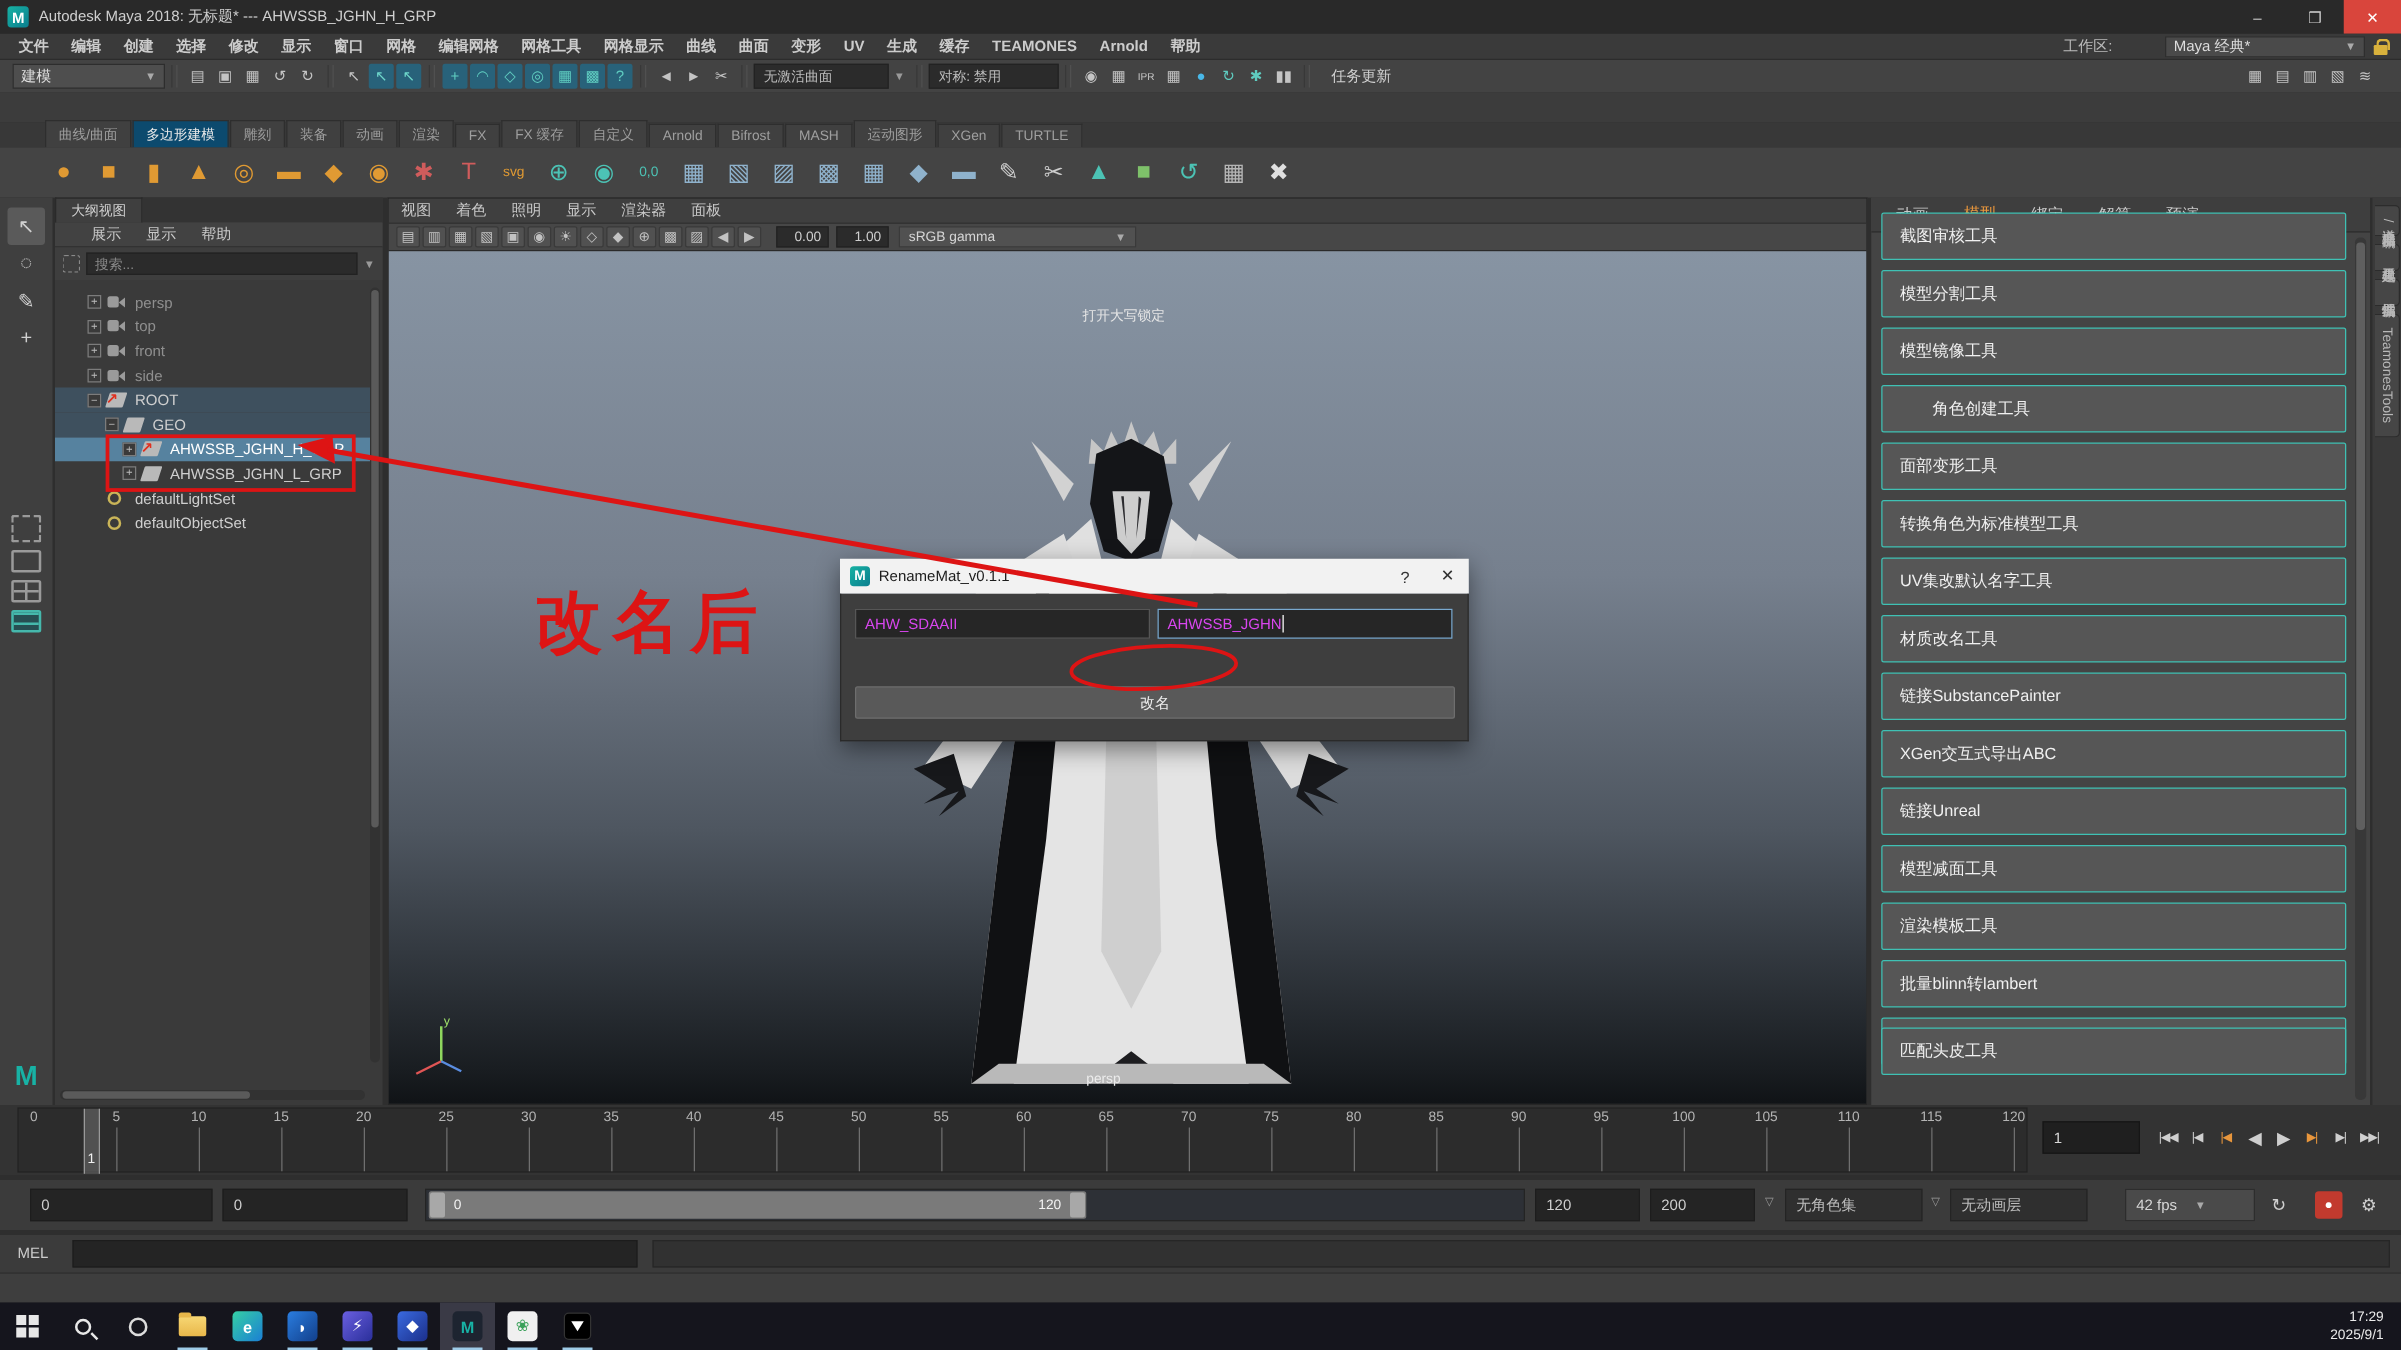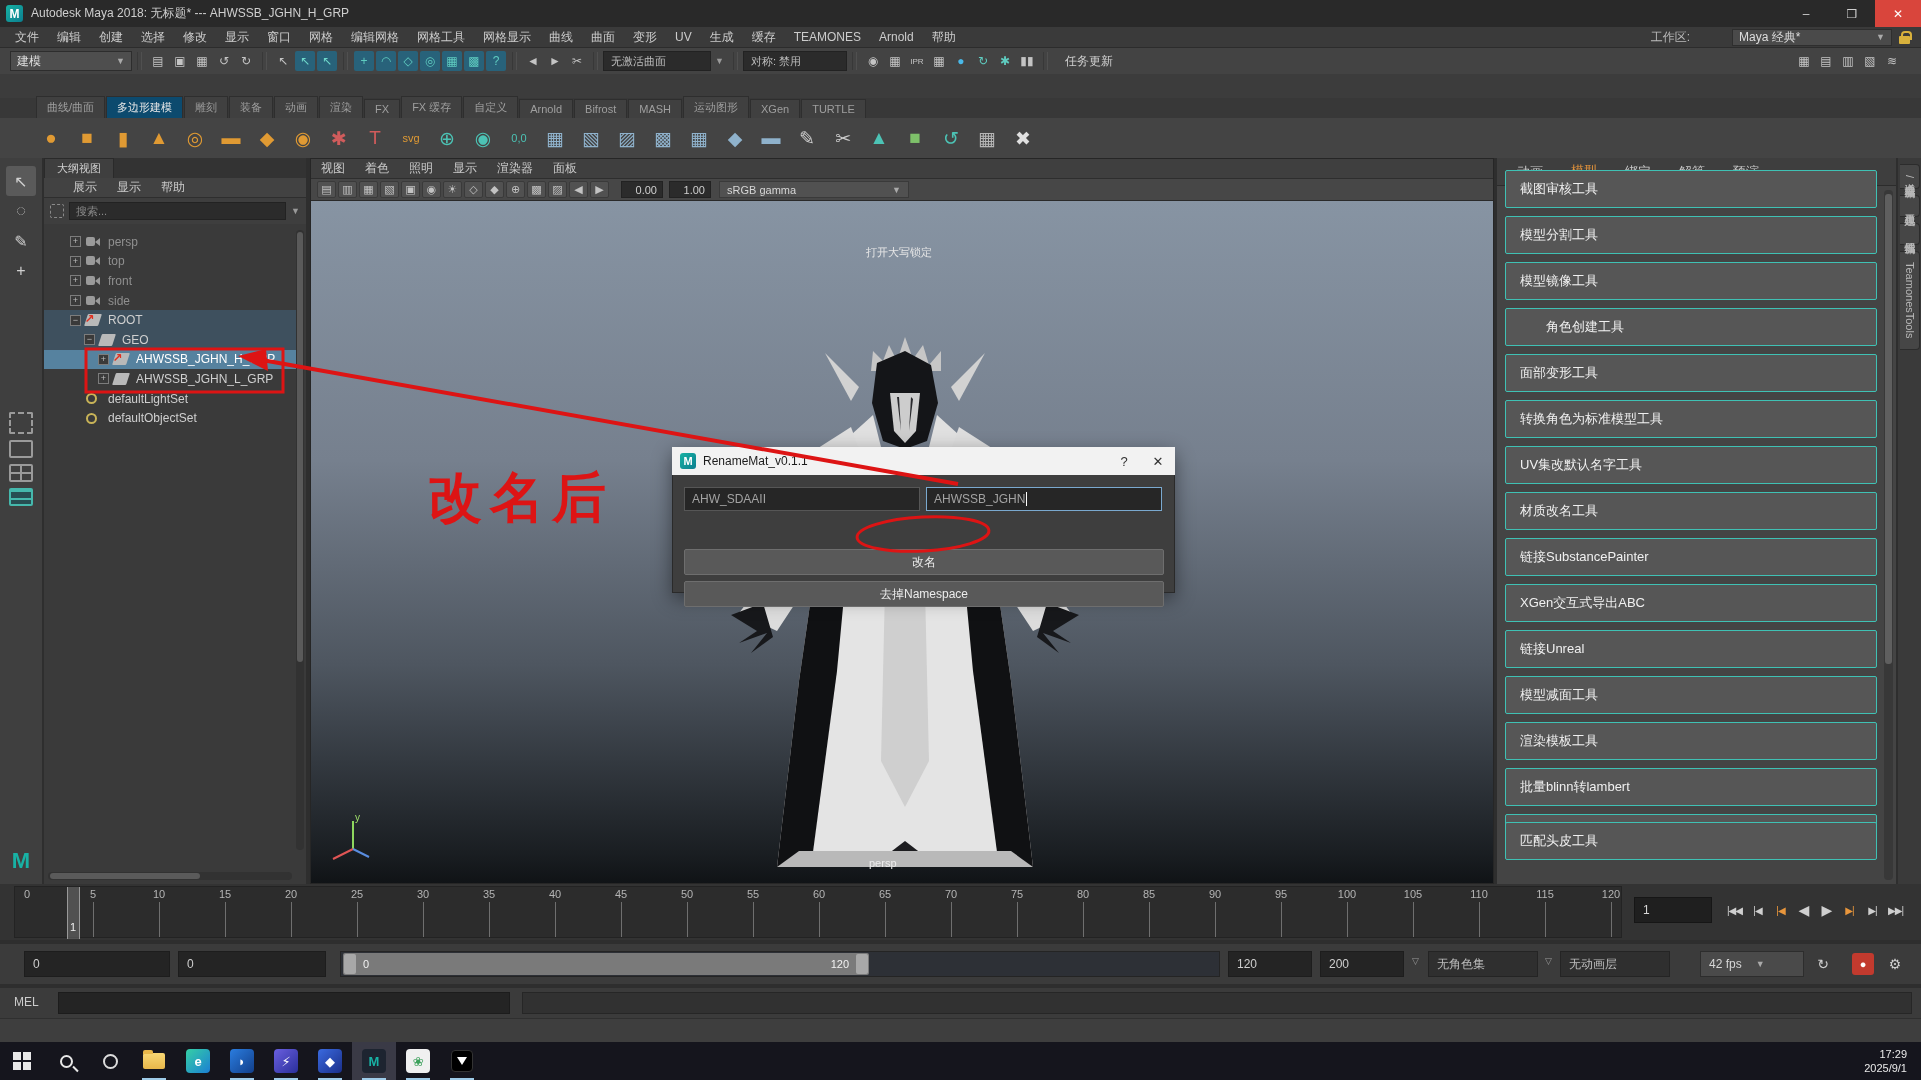--- a/index.html
+++ b/index.html
@@ -11,21 +11,21 @@
   .maya-logo { width:17px; height:17px; margin:0 8px 0 6px; border-radius:3px;
     background:linear-gradient(135deg,#17b2a3,#0b7e8f); color:#fff; font-weight:bold;
     display:flex; align-items:center; justify-content:center; font-size:12px; }
   #win-controls { margin-left:auto; display:flex; height:27px; }
   .win-btn { width:46px; height:27px; display:flex; align-items:center; justify-content:center;
     color:#cfcfcf; font-size:12px; }
   .win-btn.close { background:#d9453c; color:#fff; }
   
   #menubar { position:absolute; left:0; top:27px; width:1921px; height:21px; background:#3a3a3a;
     display:flex; align-items:center; font-size:12px; color:#cccccc; border-bottom:1px solid #2c2c2c; }
-  .menu-item { padding:0 9px; line-height:21px; }
+  .menu-item { padding:0 9px; line-height:21px;font-weight:bold; }
   #workspace { margin-left:auto; display:flex; align-items:center; gap:6px; padding-right:10px; color:#bbb; }
   .ws-select { width:160px; height:17px; background:#4a4a4a; border:1px solid #2e2e2e; color:#ddd;
     display:flex; align-items:center; padding:0 6px; font-size:12px;margin-left:36px; }
   .ws-select .arrow { margin-left:auto; color:#aaa; font-size:9px; }
   .lock-icon { width:13px; height:13px; position:relative; }
   .lock-icon::before { content:""; position:absolute; left:3px; top:0; width:7px; height:7px;
     border:2px solid #d8b13c; border-bottom:none; border-radius:4px 4px 0 0; }
   .lock-icon::after { content:""; position:absolute; left:1px; top:5px; width:11px; height:8px;
     background:#d8b13c; border-radius:1px; }
   
@@ -116,21 +116,21 @@
   #axis { position:absolute; left:18px; bottom:22px; width:60px; height:52px; }
   
   #dialog { position:absolute; left:672px; top:447px; width:503px; height:146px; z-index:30;
     box-shadow:0 6px 18px rgba(0,0,0,.45); }
   #dialog-title { height:28px; background:#f2f2f2; display:flex; align-items:center; color:#1c1c1c; font-size:12px; }
   #dialog-title .maya-logo { width:16px; height:16px; margin:0 7px 0 8px; font-size:11px; }
   #dialog-title .dlg-btn { width:34px; height:28px; display:flex; align-items:center; justify-content:center;
     color:#333; font-size:13px; }
   #dialog-body { height:118px; background:#3e3e3e; border:1px solid #2a2a2a; border-top:none; position:relative; }
   .dlg-field { position:absolute; top:12px; width:236px; height:24px; background:#262626; border:1px solid #565656;
-    color:#a3a3a3; font-size:12px; display:flex; align-items:center; padding:0 7px; }
+    color:#d946ef; font-size:12px; display:flex; align-items:center; padding:0 7px; }
   .dlg-field.focus { border:1px solid #7aa9cf; }
   .caret { width:1px; height:14px; background:#fff; margin-left:1px; }
   .dlg-btn-wide { position:absolute; left:11px; width:480px; height:26px; background:#595959; border:1px solid #6e6e6e;
     border-radius:2px; color:#ececec; font-size:12px; display:flex; align-items:center; justify-content:center; }
   
   #rightpanel { position:absolute; left:1497px; top:158px; width:399px; height:726px; background:#444; overflow:hidden; }
   #rp-tabs { height:28px; display:flex; align-items:center; gap:4px; padding-left:8px; font-size:13px; color:#c9c9c9;
     background:#3e3e3e; border-bottom:1px solid #2c2c2c; }
   #rp-tabs .rp-tab { padding:4px 12px; }
   #rp-tabs .rp-tab.active { color:#e8963c; border-bottom:2px solid #e8963c; }
@@ -718,21 +718,20 @@
   </div>
   <div id="dialog-body">
     <div class="dlg-field" style="left:11px;">
       <span>AHW_SDAAII</span>
     </div>
     <div class="dlg-field focus" style="left:253px;">
       <span>AHWSSB_JGHN</span>
         <span class="caret"></span>
     </div>
     <div class="dlg-btn-wide" style="top:74px;">改名</div>
-    <div class="dlg-btn-wide" style="top:106px;">去掉Namespace</div>
   </div>
 </div>
 
 <div id="annotations">
   <svg width="1921" height="1080" style="position:absolute;left:0;top:0;">
     <rect x="86" y="349" width="197" height="43" fill="none" stroke="#dd1414" stroke-width="3"></rect>
     <polygon points="238,356 266,349 268,371" fill="#dd1414"></polygon>
     <line x1="262" y1="360" x2="958" y2="484" stroke="#dd1414" stroke-width="4"></line>
     <ellipse cx="923" cy="534" rx="66" ry="17" fill="none" stroke="#dd1414" stroke-width="3" transform="rotate(-3 923 534)"></ellipse>
   </svg>

